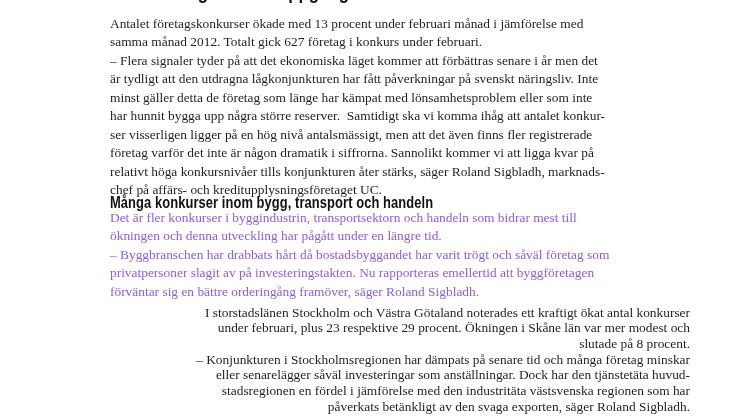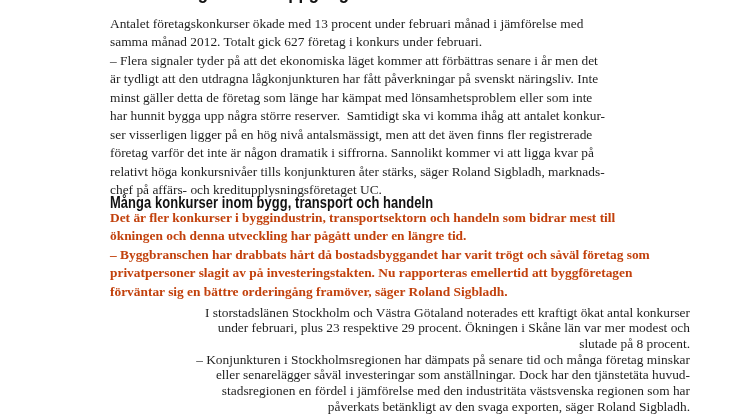--- a/index.html
+++ b/index.html
@@ -53,21 +53,21 @@
 är tydligt att den utdragna lågkonjunkturen har fått påverkningar på svenskt näringsliv. Inte
 minst gäller detta de företag som länge har kämpat med lönsamhetsproblem eller som inte
 har hunnit bygga upp några större reserver.&nbsp; Samtidigt ska vi komma ihåg att antalet konkur-
 ser visserligen ligger på en hög nivå antalsmässigt, men att det även finns fler registrerade
 företag varför det inte är någon dramatik i siffrorna. Sannolikt kommer vi att ligga kvar på
 relativt höga konkursnivåer tills konjunkturen åter stärks, säger Roland Sigbladh, marknads-
 chef på affärs- och kreditupplysningsföretaget UC.</div>
 
   <div class="section-heading" style="color: rgb(17, 17, 17);">Många konkurser inom bygg, transport och handeln</div>
 
-  <div class="bodytext p-sector" style="color: #c2410c; font-weight: bold;">Det är fler konkurser i byggindustrin, transportsektorn och handeln som bidrar mest till
+  <div class="bodytext p-sector" style="color: #8b5cf6;">Det är fler konkurser i byggindustrin, transportsektorn och handeln som bidrar mest till
 ökningen och denna utveckling har pågått under en längre tid.
 – Byggbranschen har drabbats hårt då bostadsbyggandet har varit trögt och såväl företag som
 privatpersoner slagit av på investeringstakten. Nu rapporteras emellertid att byggföretagen
 förväntar sig en bättre orderingång framöver, säger Roland Sigbladh.</div>
 
   <div class="bodytext p-region" style="color: rgb(31, 31, 31);">I storstadslänen Stockholm och Västra Götaland noterades ett kraftigt ökat antal konkurser
 under februari, plus 23 respektive 29 procent. Ökningen i Skåne län var mer modest och
 slutade på 8 procent.
 – Konjunkturen i Stockholmsregionen har dämpats på senare tid och många företag minskar
 eller senarelägger såväl investeringar som anställningar. Dock har den tjänstetäta huvud-

